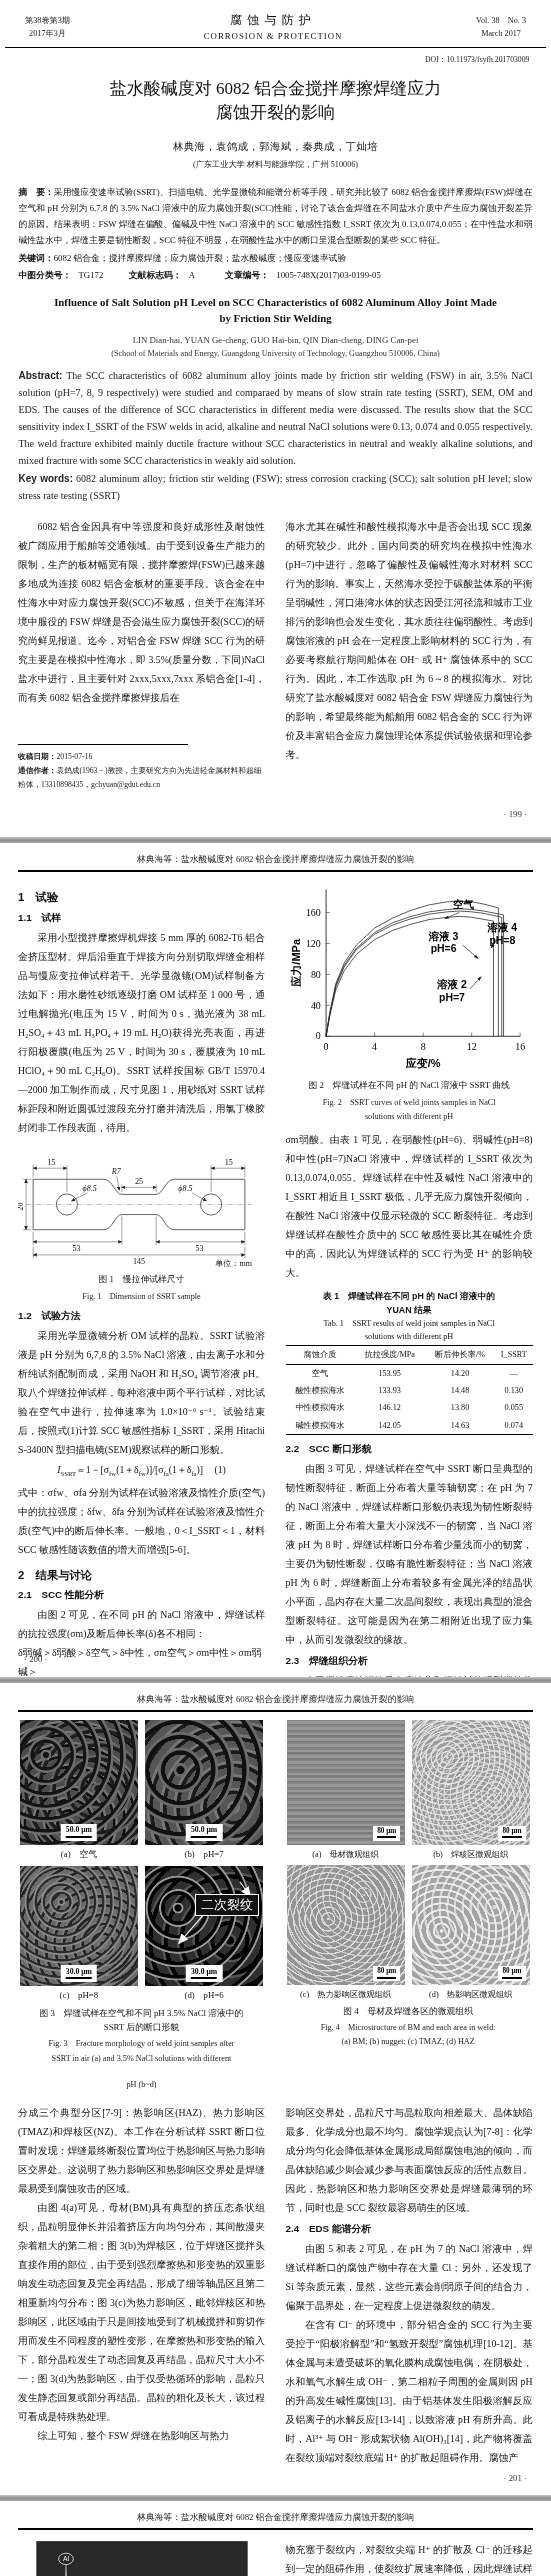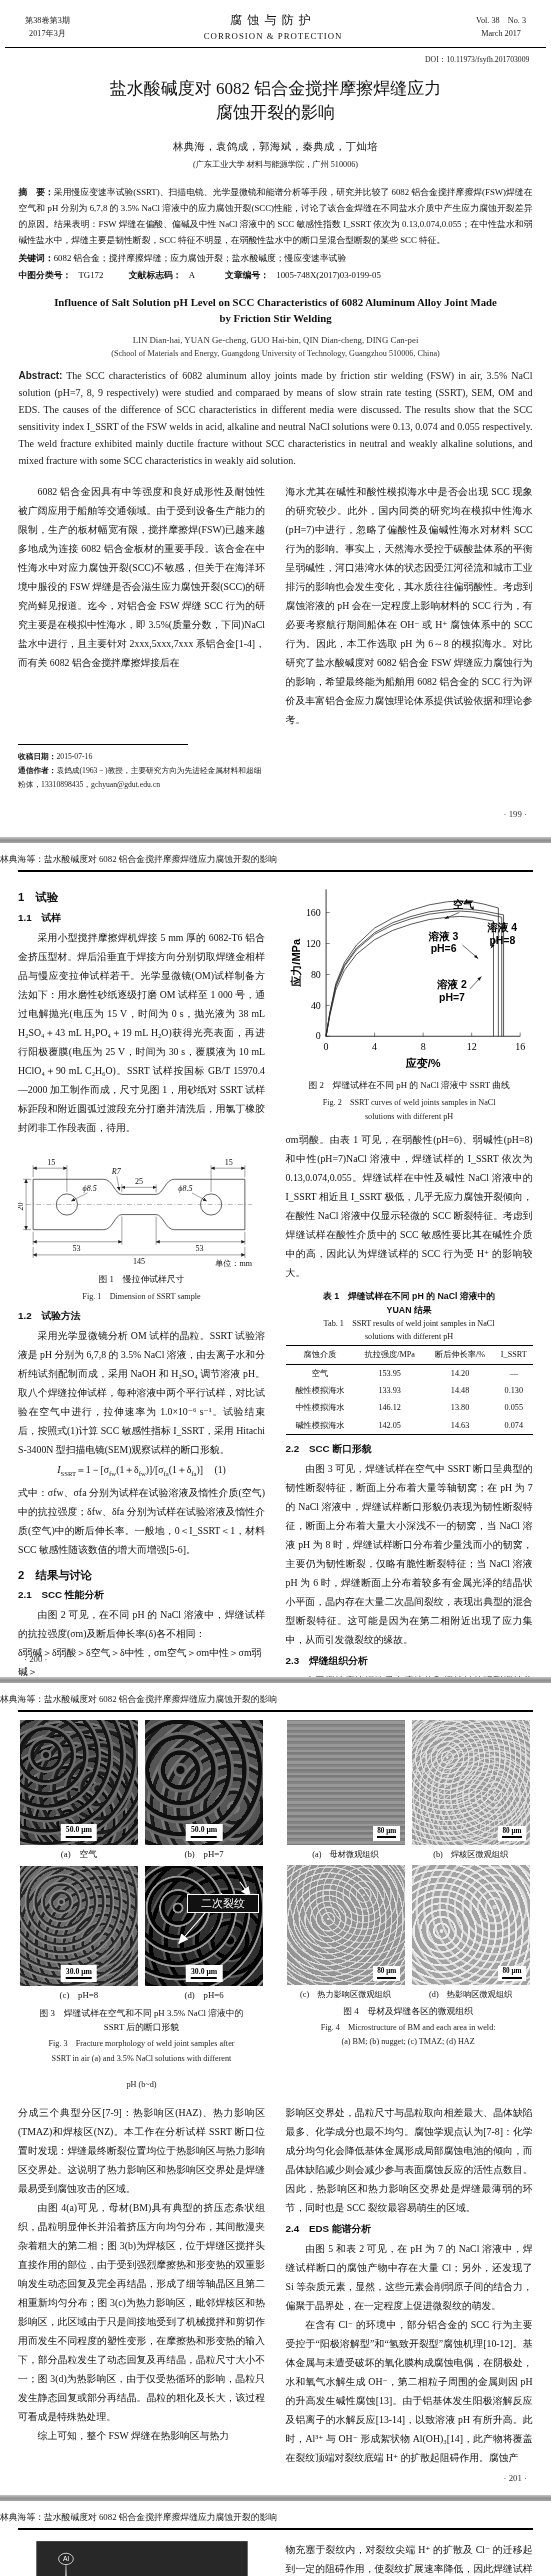--- a/index.html
+++ b/index.html
@@ -31,21 +31,21 @@
   .metaline span{margin-right:7.2px;}
   .title-en{text-align:center;font-size:10.8px;font-weight:bold;line-height:16px;margin:12.4px 15.5px 0 15.5px;}
   .authors-en{text-align:center;font-size:8.8px;margin-top:8.2px;color:#333;}
   .affil-en{text-align:center;font-size:8.2px;margin-top:4.1px;color:#333;}
   .absen{margin:9.3px 18.5px 0 18.5px;font-size:10px;line-height:17px;text-align:justify;color:#222;}
   
   .cols{display:flex;gap:20.6px;padding:0 18px;}
   .col{width:247px;}
   .bodytext{font-size:9.8px;line-height:19px;text-align:justify;}
   .bodytext.ind{text-indent:2em;}
-  .runhead{text-align:left;font-size:8.8px;margin-top:11.3px;color:#222;}
+  .runhead{text-align:center;font-size:8.8px;margin-top:11.3px;color:#222;}
   .h1{font-family:"Liberation Sans","DejaVu Sans",sans-serif;font-weight:bold;font-size:11.3px;margin:9.3px 0 4.1px 0;}
   .h2{font-family:"Liberation Sans","DejaVu Sans",sans-serif;font-weight:bold;font-size:9.8px;margin:6.2px 0 3.1px 0;}
   .formula{font-size:9.8px;margin:5.2px 0;text-align:center;}
   .formula .it{font-style:italic;}
   .formula sub{font-size:6.7px;}
   .formula .fno{margin-left:11.3px;}
   .pn{position:absolute;font-size:8.8px;color:#333;}
   .pn.r{right:24px;}
   .pn.l{left:24px;}
   .fnblock{position:absolute;left:18px;bottom:45px;width:247px;font-size:7.7px;line-height:14px;color:#222;}
@@ -95,21 +95,21 @@
     repeating-radial-gradient(circle at 25% 55%,#ececec 0 1.5px,transparent 2.1px 6.7px),
     repeating-radial-gradient(circle at 70% 35%,#d8d8d8 0 1.8px,transparent 2.6px 7.7px);}
   .scalechip{position:absolute;left:50%;transform:translateX(-50%);bottom:4.1px;background:#fff;
     padding:1.5px 5.2px 3.1px 5.2px;text-align:center;font-size:7.7px;font-weight:bold;color:#000;margin-top:15px;}
   .scalechip .bar{height:2.1px;background:#000;margin-top:1.5px;}
   .scalechip.sm{left:auto;transform:none;right:4.1px;padding:1px 4.1px 2.6px 4.1px;font-size:7.2px;}
   .plabels{display:flex;gap:7.2px;justify-content:center;margin-top:4.1px;}
   .plabel{width:118px;text-align:center;font-size:8.8px;}
   .plabel.sm{font-size:8.2px;}
   .anno{position:absolute;right:4.1px;top:28px;color:#fff;background:#111;border:0.5px solid #fff;
-    font-size:11px;padding:1px 13px;}
+    font-size:13px;padding:1px 5px;}
   .annosvg{position:absolute;left:0;top:0;}
   
   .edswrap{width:216px;margin:0 auto;}
   .ineq{font-size:9.8px;line-height:19px;}
   .noind{text-indent:0;}
 </style>
 </head>
 <body>
 
 <div id="canvas">
@@ -149,20 +149,23 @@
       <span class="lbl" style="margin-left:20.6px">文章编号：</span><span>1005-748X(2017)03-0199-05</span>
     </div>
     <div class="title-en">
       <div>Influence of Salt Solution pH Level on SCC Characteristics of 6082 Aluminum Alloy Joint Made</div>
       <div>by Friction Stir Welding</div>
     </div>
     <div class="authors-en">LIN Dian-hai, YUAN Ge-cheng, GUO Hai-bin, QIN Dian-cheng, DING Can-pei</div>
     <div class="affil-en">(School of Materials and Energy, Guangdong University of Technology, Guangzhou 510006, China)</div>
     <div class="absen">
       <span class="lbl">Abstract:</span> <span>The SCC characteristics of 6082 aluminum alloy joints made by friction stir welding (FSW) in air, 3.5% NaCl solution (pH=7, 8, 9 respectively) were studied and comparaed by means of slow strain rate testing (SSRT), SEM, OM and EDS. The causes of the difference of SCC characteristics in different media were discussed. The results show that the SCC sensitivity index I_SSRT of the FSW welds in acid, alkaline and neutral NaCl solutions were 0.13, 0.074 and 0.055 respectively. The weld fracture exhibited mainly ductile fracture without SCC characteristics in neutral and weakly alkaline solutions, and mixed fracture with some SCC characteristics in weakly aid solution.</span>
+    </div>
+    <div class="absen" style="margin-top:1px">
+      <span class="lbl">Key words:</span> <span>6082 aluminum alloy; friction stir welding (FSW); stress corrosion cracking (SCC); salt solution pH level; slow stress rate testing (SSRT)</span>
     </div>
     <div class="cols" style="margin-top:13.4px">
       <div class="col">
         <div class="bodytext ind">6082 铝合金因具有中等强度和良好成形性及耐蚀性被广阔应用于船舶等交通领域。由于受到设备生产能力的限制，生产的板材幅宽有限，搅拌摩擦焊(FSW)已越来越多地成为连接 6082 铝合金板材的重要手段。该合金在中性海水中对应力腐蚀开裂(SCC)不敏感，但关于在海洋环境中服役的 FSW 焊缝是否会滋生应力腐蚀开裂(SCC)的研究尚鲜见报道。迄今，对铝合金 FSW 焊缝 SCC 行为的研究主要是在模拟中性海水，即 3.5%(质量分数，下同)NaCl 盐水中进行，且主要针对 2xxx,5xxx,7xxx 系铝合金[1-4]，而有关 6082 铝合金搅拌摩擦焊接后在</div>
       </div>
       <div class="col">
         <div class="bodytext noind">海水尤其在碱性和酸性模拟海水中是否会出现 SCC 现象的研究较少。此外，国内同类的研究均在模拟中性海水(pH=7)中进行，忽略了偏酸性及偏碱性海水对材料 SCC 行为的影响。事实上，天然海水受控于碳酸盐体系的平衡呈弱碱性，河口港湾水体的状态因受江河径流和城市工业排污的影响也会发生变化，其水质往往偏弱酸性。考虑到腐蚀溶液的 pH 会在一定程度上影响材料的 SCC 行为，有必要考察航行期间船体在 OH⁻ 或 H⁺ 腐蚀体系中的 SCC 行为。因此，本工作选取 pH 为 6～8 的模拟海水。对比研究了盐水酸碱度对 6082 铝合金 FSW 焊缝应力腐蚀行为的影响，希望最终能为船舶用 6082 铝合金的 SCC 行为评价及丰富铝合金应力腐蚀理论体系提供试验依据和理论参考。</div>
       </div>
     </div>
     <div class="fnblock">

